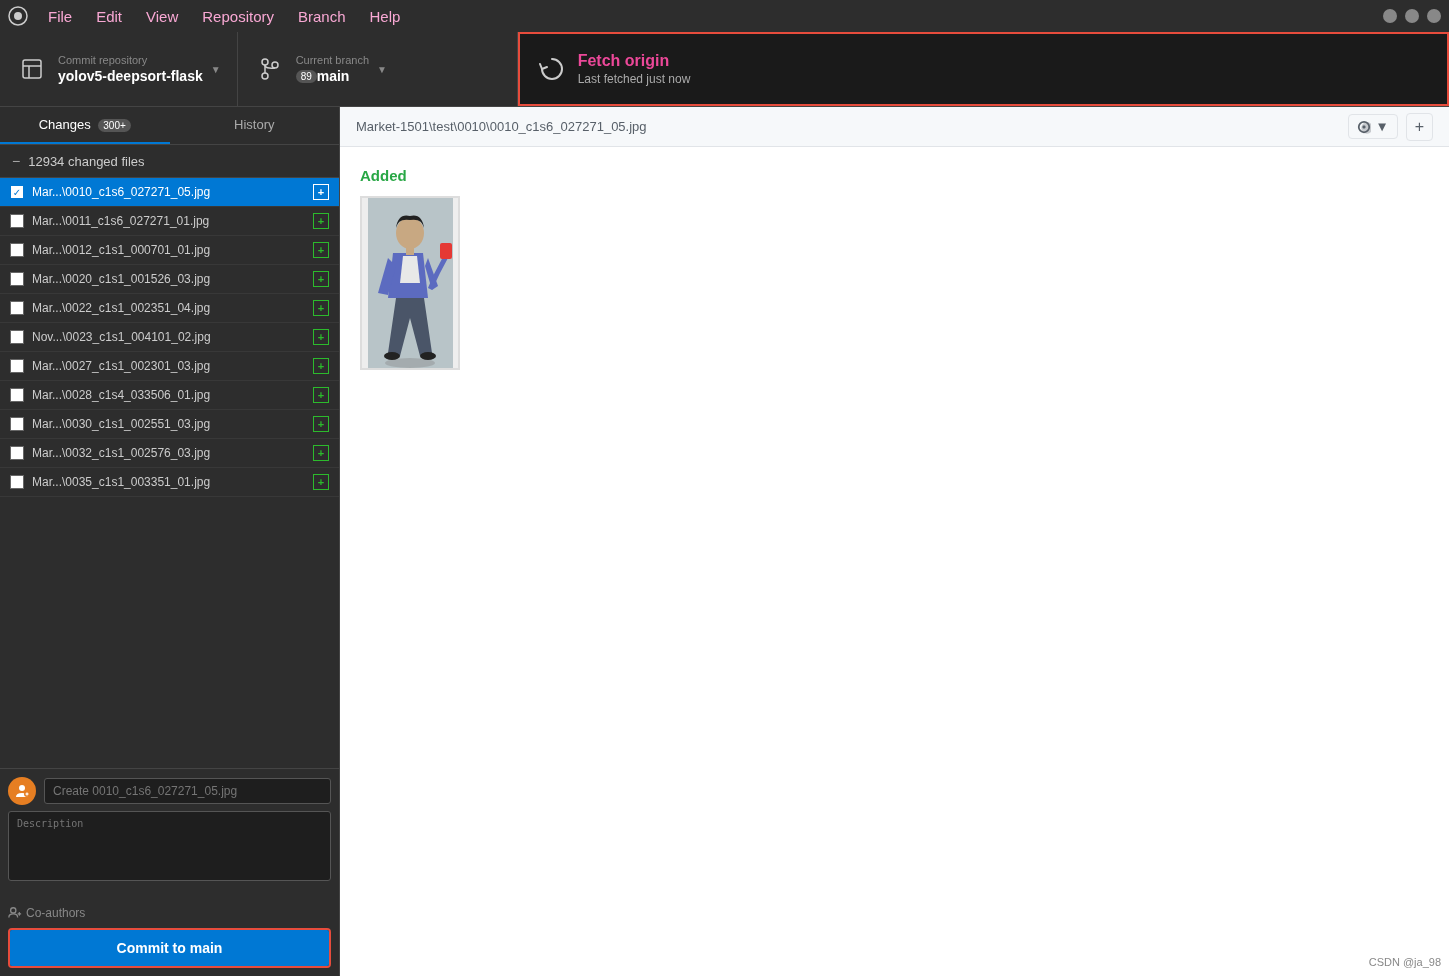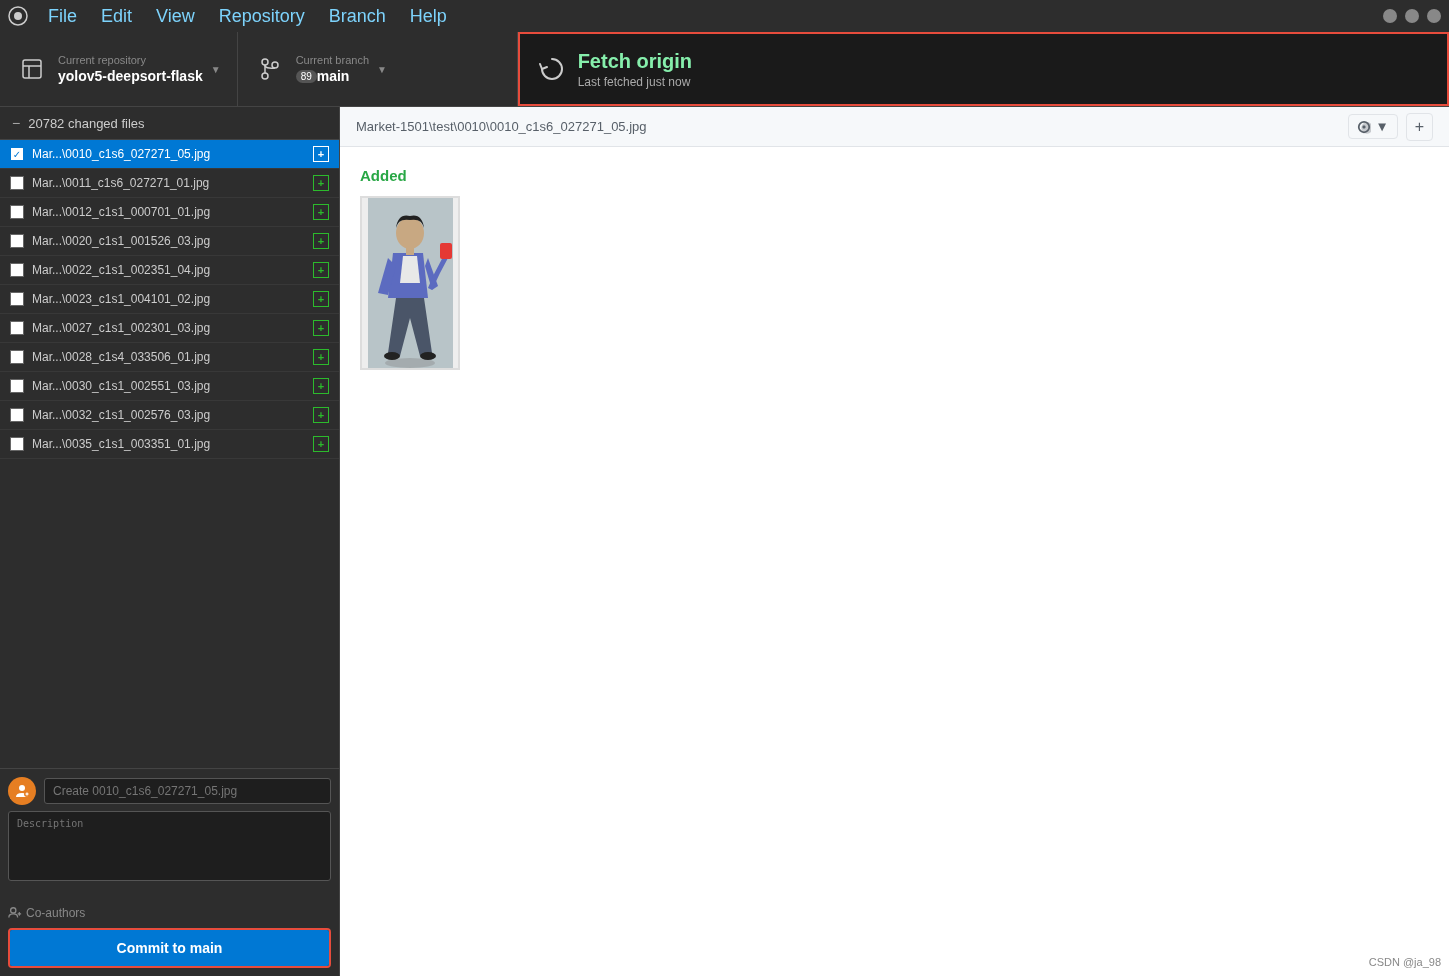--- a/index.html
+++ b/index.html
@@ -2,35 +2,35 @@
 <html><head>
   <meta charset="utf-8">
   <style>
     * { box-sizing: border-box; margin: 0; padding: 0; }
     body { font-family: -apple-system, BlinkMacSystemFont, 'Segoe UI', sans-serif; font-size: 13px; background: #1e1e1e; color: #ccc; height: 976px; overflow: hidden; display: flex; flex-direction: column; }
 
     
     .title-bar { background: #2d2d2d; display: flex; align-items: center; padding: 0 8px; height: 32px; flex-shrink: 0; }
     .title-bar .app-icon { width: 20px; height: 20px; margin-right: 10px; }
     .menu-items { display: flex; gap: 4px; }
-    .menu-item { color: #7dd3fc; padding: 4px 10px; cursor: pointer; border-radius: 3px; font-size: 18px; }
+    .menu-item { color: #f9a8d4; padding: 4px 10px; cursor: pointer; border-radius: 3px; font-size: 15px; }
     .window-controls { margin-left: auto; display: flex; gap: 8px; }
     .win-btn { width: 14px; height: 14px; border-radius: 50%; border: none; cursor: pointer; font-size: 9px; display: flex; align-items: center; justify-content: center; color: transparent; background: #666; }
 
     
     .toolbar { background: #2d2d2d; display: flex; align-items: stretch; height: 75px; flex-shrink: 0; border-bottom: 1px solid #444; }
     .toolbar-section { display: flex; align-items: center; padding: 0 16px; border-right: 1px solid #444; cursor: pointer; min-width: 180px; }
     .toolbar-section .icon { width: 32px; height: 32px; margin-right: 10px; flex-shrink: 0; display: flex; align-items: center; justify-content: center; }
     .toolbar-section .text-block { display: flex; flex-direction: column; }
     .toolbar-section .label { font-size: 11px; color: #888; }
     .toolbar-section .value { font-size: 14px; color: #fff; font-weight: 600; margin-top: 2px; }
     .toolbar-section .dropdown-arrow { margin-left: 8px; color: #888; font-size: 10px; }
     .toolbar-section-branch { min-width: 280px; }
     .fetch-section { min-width: 320px; border: 2px solid #e74c3c; background: #1a1a1a; }
-    .fetch-title { font-size: 20px; font-weight: 700; color: #86efac; }
+    .fetch-title { font-size: 16px; font-weight: 700; color: #ec4899; }
     .fetch-sub { font-size: 12px; color: #aaa; margin-top: 2px; }
 
     
     .main { display: flex; flex: 1; overflow: hidden; }
 
     
     .sidebar { width: 340px; flex-shrink: 0; background: #2d2d2d; display: flex; flex-direction: column; border-right: 1px solid #444; }
     .sidebar-tabs { display: flex; border-bottom: 1px solid #444; }
     .sidebar-tab { flex: 1; padding: 10px 12px; text-align: center; cursor: pointer; font-size: 13px; color: #aaa; border-bottom: 2px solid transparent; }
     .sidebar-tab.active { color: #fff; border-bottom: 2px solid #0078d4; }
@@ -110,21 +110,21 @@
 
   <div class="toolbar-section">
     <div class="icon">
       <svg width="24" height="24" viewBox="0 0 24 24" fill="none" stroke="#ccc" stroke-width="1.5">
         <rect x="3" y="3" width="18" height="18" rx="2"></rect>
         <line x1="3" y1="9" x2="21" y2="9"></line>
         <line x1="9" y1="9" x2="9" y2="21"></line>
       </svg>
     </div>
     <div class="text-block">
-      <span class="label">Current repository</span>
+      <span class="label">Commit repository</span>
       <span class="value">yolov5-deepsort-flask</span>
     </div>
     <span class="dropdown-arrow">▼</span>
   </div>
 
   <div class="toolbar-section toolbar-section-branch">
     <div class="icon">
       <svg width="20" height="24" viewBox="0 0 20 24" fill="none" stroke="#ccc" stroke-width="1.5">
         <circle cx="5" cy="5" r="3"></circle>
         <circle cx="5" cy="19" r="3"></circle>
@@ -154,24 +154,33 @@
       <span class="fetch-title">Fetch origin</span>
       <span class="fetch-sub">Last fetched just now</span>
     </div>
   </div>
 </div>
 
 <div class="main">
 
   <div class="sidebar">
 
+    <div class="sidebar-tabs">
+      <div class="sidebar-tab active">
+        <span>Changes</span>
+        <span class="tab-badge">300+</span>
+      </div>
+      <div class="sidebar-tab">
+        <span>History</span>
+      </div>
+    </div>
 
     <div class="changed-files-header">
       <span class="collapse-icon">−</span>
-      <span>20782 changed files</span>
+      <span>12934 changed files</span>
     </div>
 
     <div class="file-list">
     <div class="file-item active">
           <div class="checkbox checked">✓</div>
           <span class="file-name">Mar...\0010_c1s6_027271_05.jpg</span>
           <div class="added-icon">+</div>
         </div>
         <div class="file-item">
           <div class="checkbox"></div>
@@ -188,21 +197,21 @@
           <span class="file-name">Mar...\0020_c1s1_001526_03.jpg</span>
           <div class="added-icon">+</div>
         </div>
         <div class="file-item">
           <div class="checkbox"></div>
           <span class="file-name">Mar...\0022_c1s1_002351_04.jpg</span>
           <div class="added-icon">+</div>
         </div>
         <div class="file-item">
           <div class="checkbox"></div>
-          <span class="file-name">Mar...\0023_c1s1_004101_02.jpg</span>
+          <span class="file-name">Nov...\0023_c1s1_004101_02.jpg</span>
           <div class="added-icon">+</div>
         </div>
         <div class="file-item">
           <div class="checkbox"></div>
           <span class="file-name">Mar...\0027_c1s1_002301_03.jpg</span>
           <div class="added-icon">+</div>
         </div>
         <div class="file-item">
           <div class="checkbox"></div>
           <span class="file-name">Mar...\0028_c1s4_033506_01.jpg</span>

